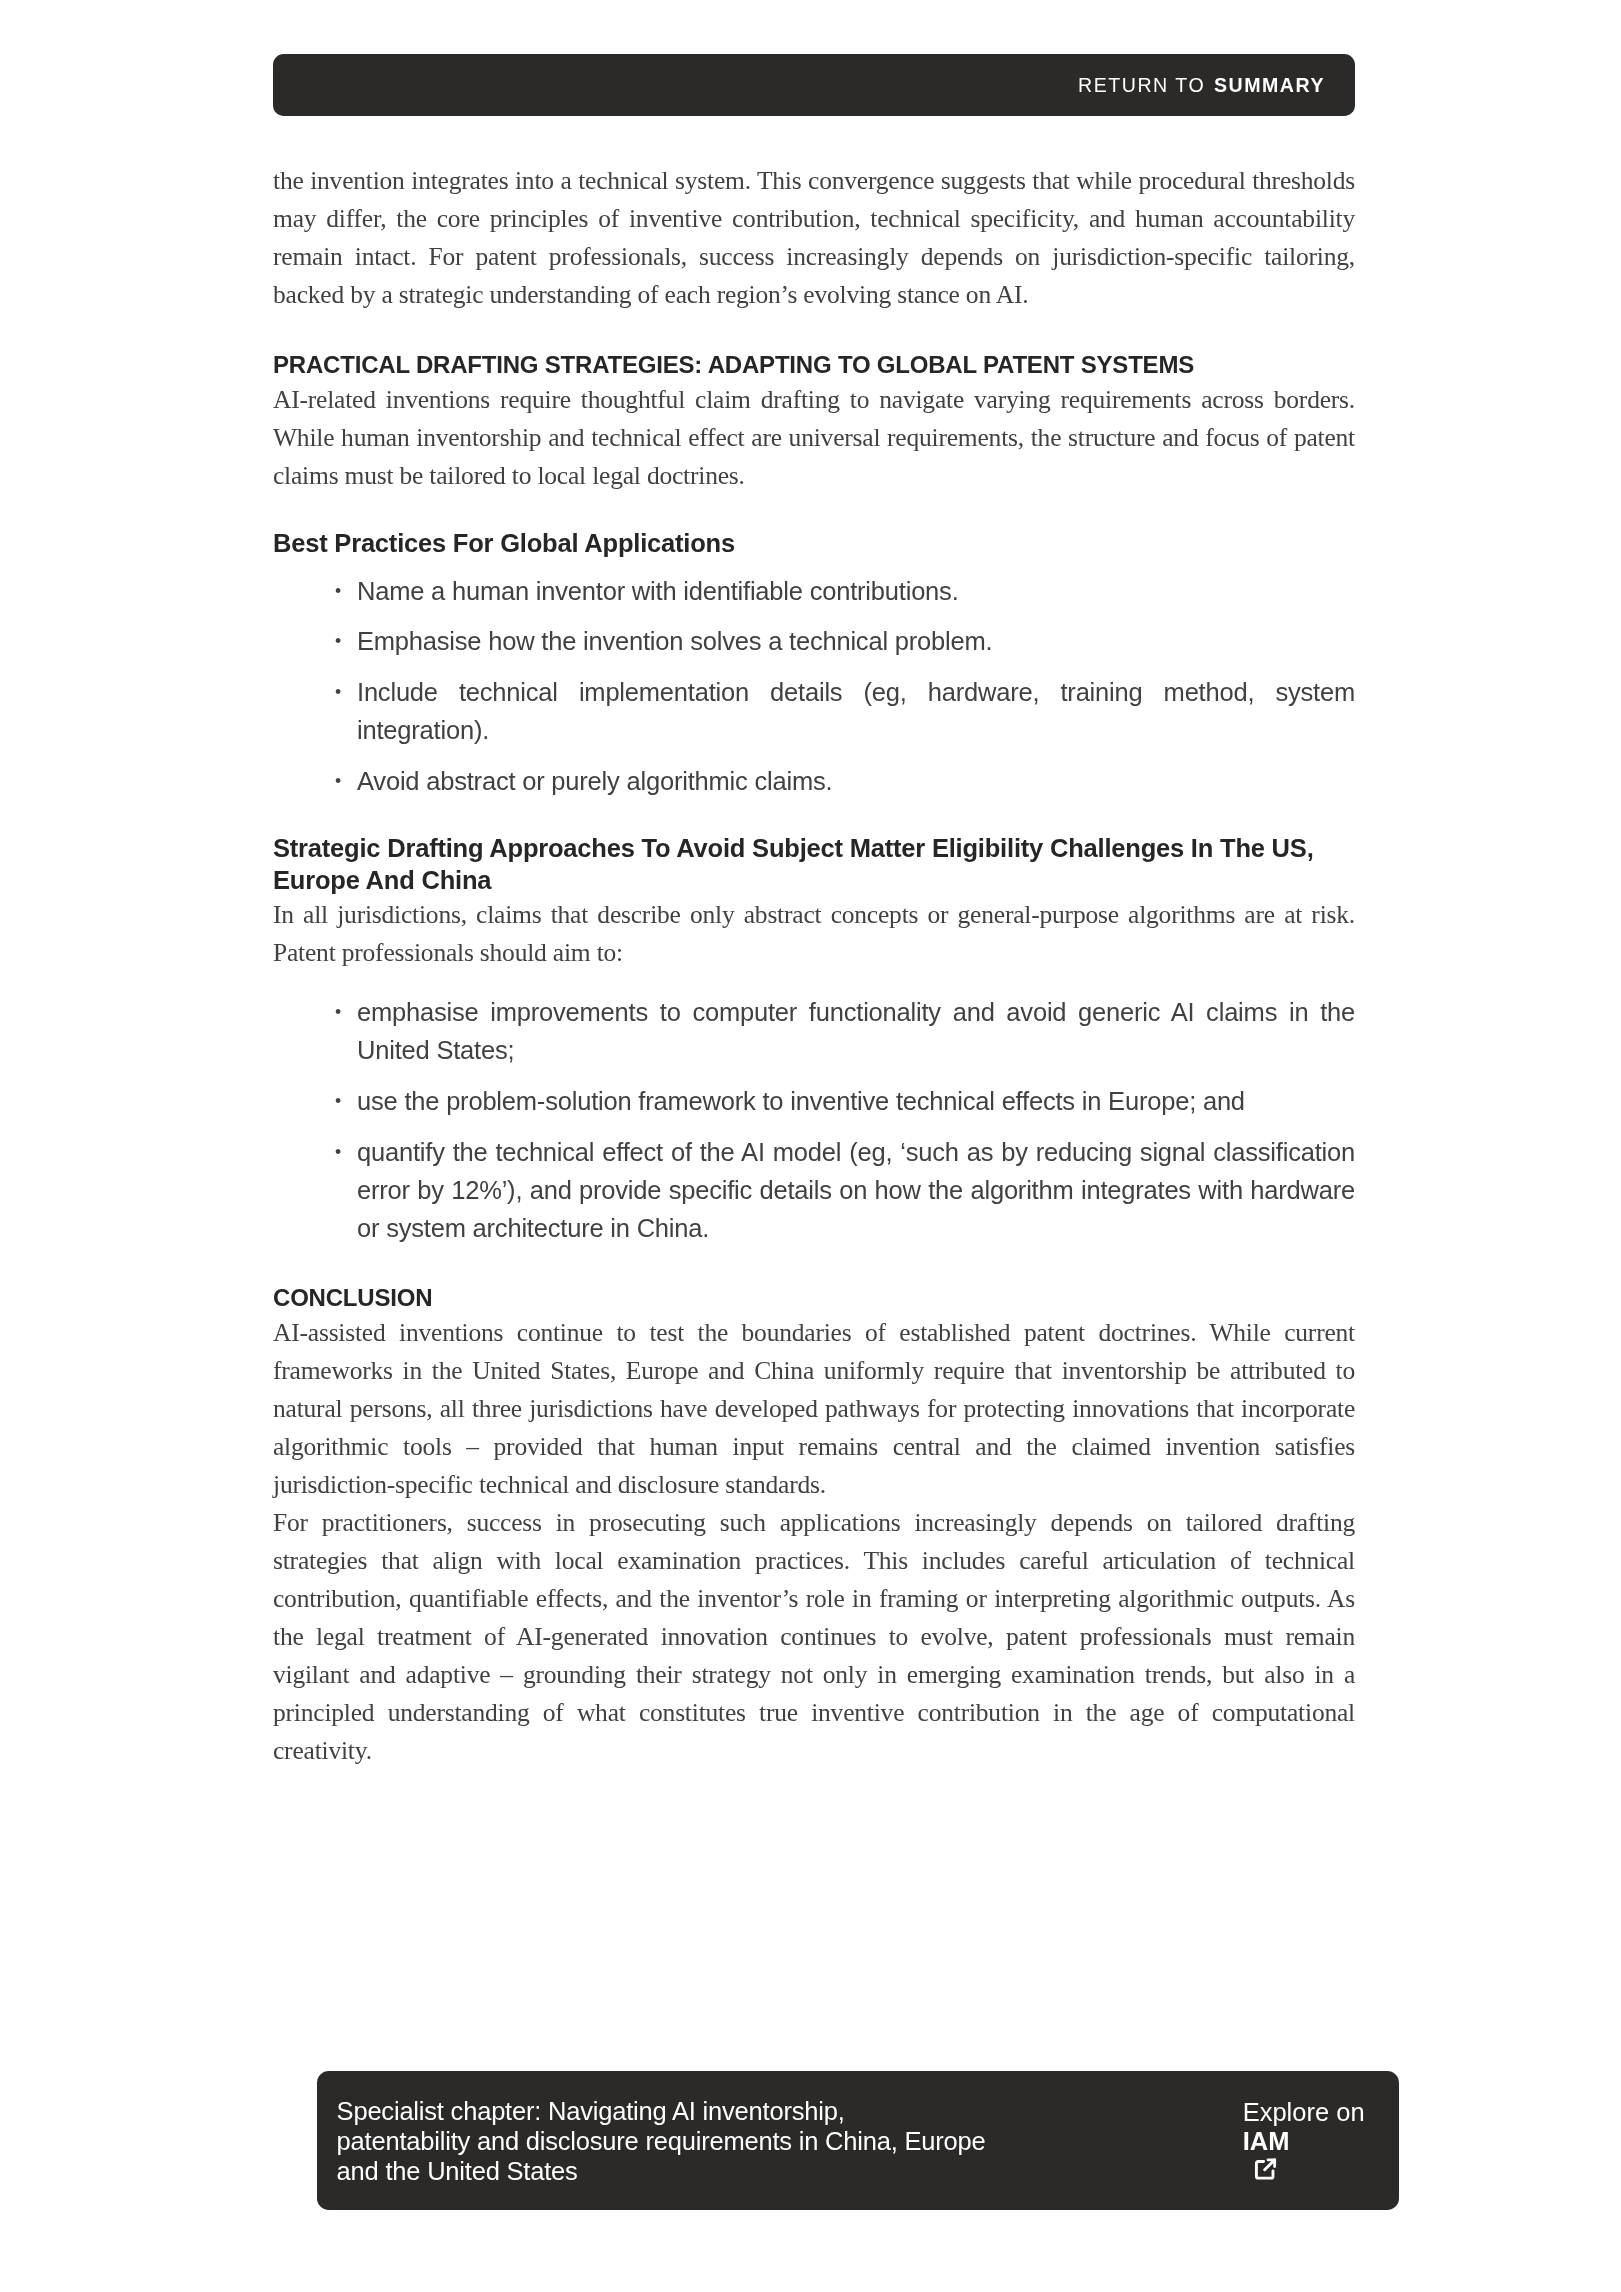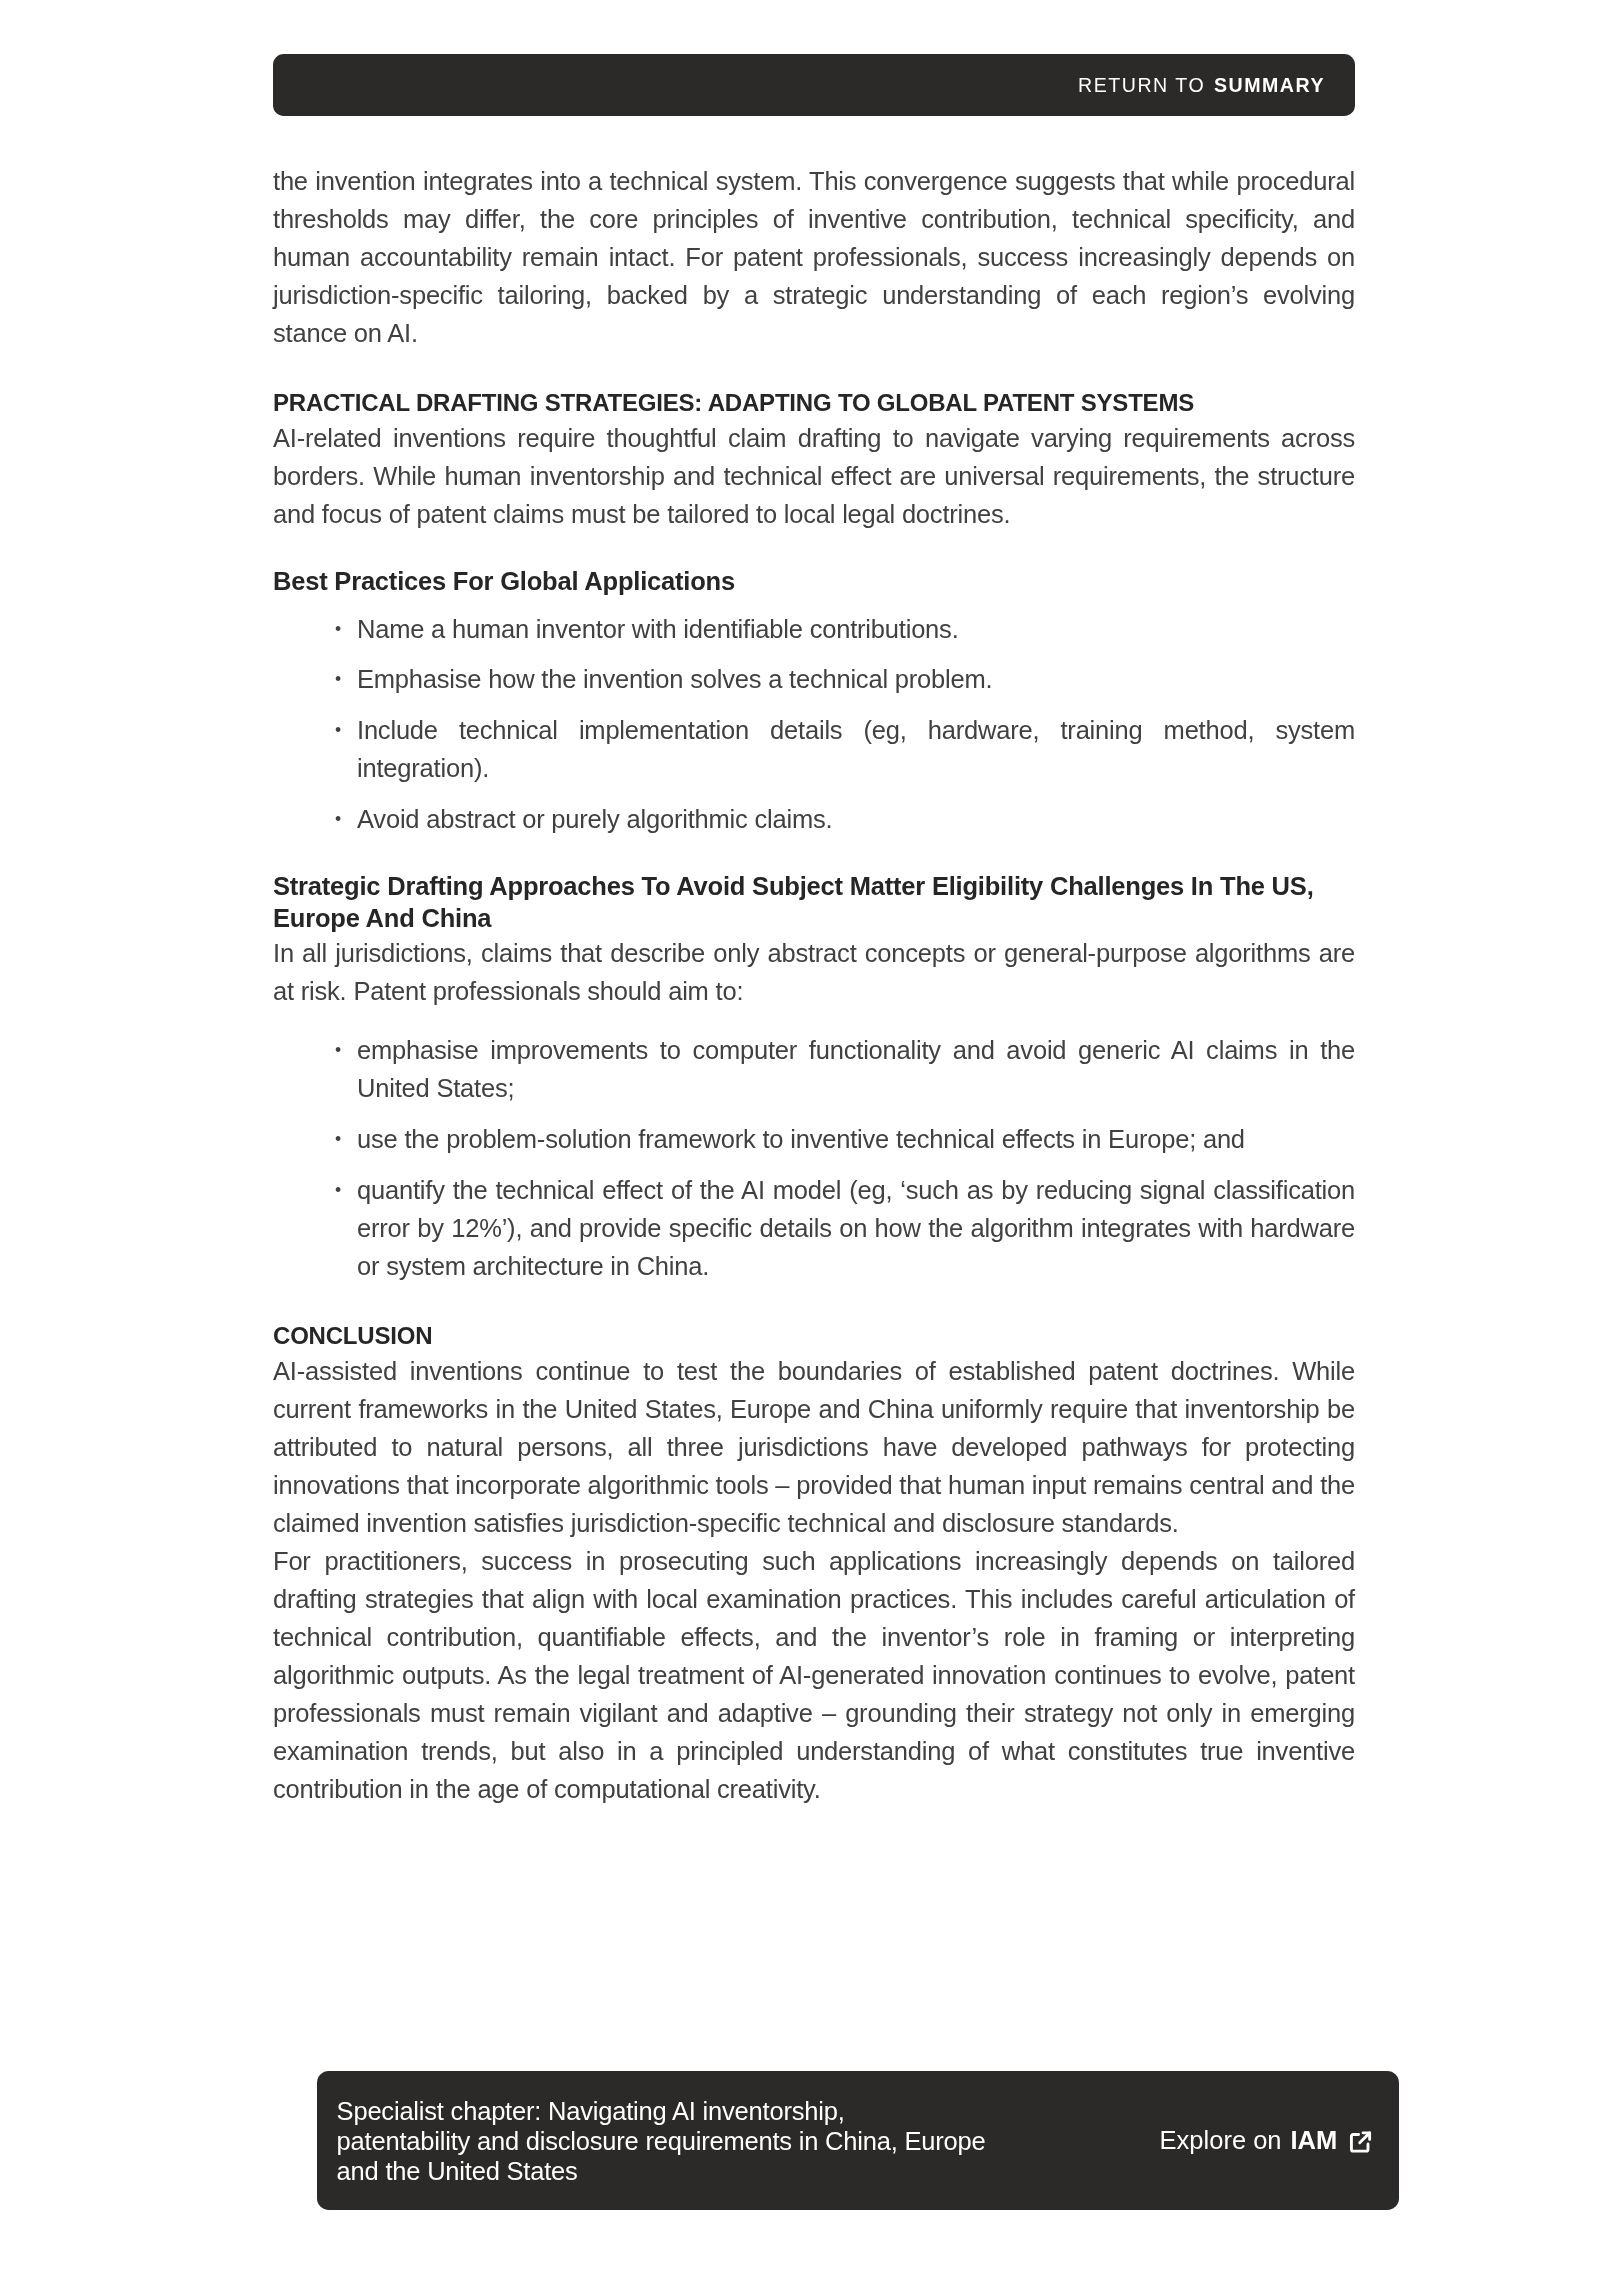--- a/index.html
+++ b/index.html
@@ -39,20 +39,21 @@
   }
   .top-bar .bar-text .pre{font-weight:400;margin-right:0.45em;}
   .top-bar .bar-text .bold{font-weight:700;}
 
   p.body{
     font-size:25.5px;line-height:38px;
     color:var(--body-text);
     text-align:justify;
     letter-spacing:-0.2px;
     margin:0;
+    font-family:Liberation Serif, serif;
   }
   h2.sec{
     font-size:24px;font-weight:700;
     color:var(--heading-text);
     letter-spacing:-0.2px;
     line-height:32px;
     margin:35px 0 0 0;
   }
   h3.sub{
     font-size:25.5px;font-weight:700;
@@ -98,26 +99,27 @@
     padding:0 25.5px 0 19.6px;
     margin-left:44px;
   }
   .footer-title{
     color:var(--inverse-text);
     font-size:25.5px;line-height:30px;
     font-weight:400;
     letter-spacing:-0.2px;
   }
   .explore{
-    display:flex;align-items:flex-end;
+    display:flex;align-items:flex-start;
     color:var(--inverse-text);
     font-size:25.5px;
     text-decoration:none;
     white-space:nowrap;
     cursor:pointer;
+    flex-direction:column;
   }
   .explore .pre{font-weight:400;margin-right:0.35em;}
   .explore .bold{font-weight:700;}
   .explore svg{margin-left:9.8px;display:block;}
 </style>
 </head>
 <body>
 
 <div class="page">
   <div class="content">

